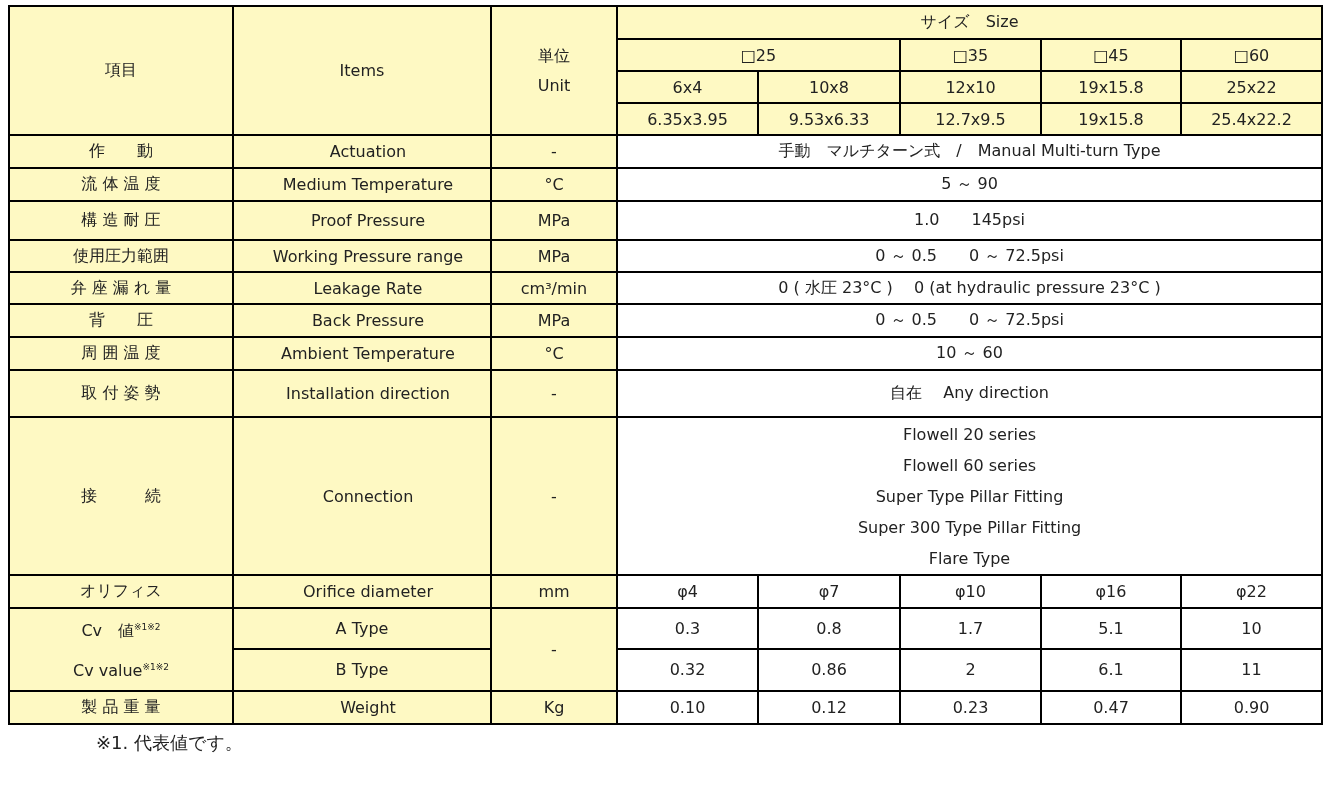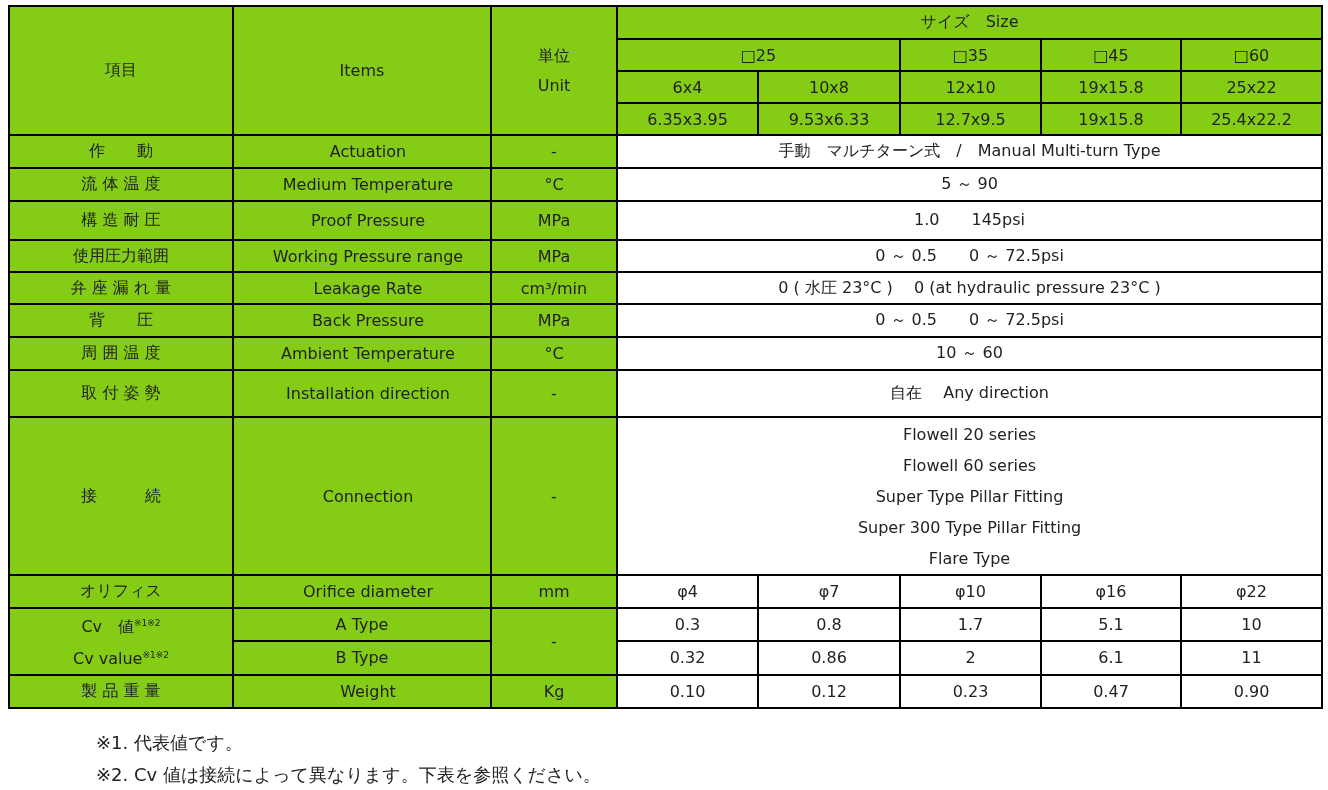--- a/index.html
+++ b/index.html
@@ -2,21 +2,21 @@
 <html><head>
 <meta charset="utf-8">
 <style>
   html, body { margin:0; padding:0; background:#ffffff; }
   body { width:1328px; height:790px; position:relative; overflow:hidden;
          font-family:"DejaVu Sans","Liberation Sans",sans-serif; color:#222; }
   table.spec { position:absolute; left:8px; top:5px; border-collapse:collapse;
                table-layout:fixed; width:1313px; }
   table.spec td { border:2.5px solid #000; text-align:center; vertical-align:middle;
                   font-size:16px; padding:0; overflow:hidden; white-space:nowrap; }
-  .g { background:#84cc16; }
+  .g { background:#fef9c3; }
   .w { background:#ffffff;margin-left:16px; }
   .hdr { font-size:18px; }
   .small { font-size:13px; }
   .left { text-align:center; padding-left:12px !important; }
   .conn-line { line-height:31px; }
   sup { font-size:9px; }
   .notes { position:absolute; left:96px; top:727px; font-size:18px; color:#222; line-height:32px; }
 </style>
 </head>
 <body>
@@ -131,21 +131,21 @@
     <td class="g left">Orifice diameter</td>
     <td class="g">mm</td>
     <td class="w">φ4</td>
     <td class="w">φ7</td>
     <td class="w">φ10</td>
     <td class="w">φ16</td>
     <td class="w">φ22</td>
   </tr>
 
   <tr style="height:32px">
-    <td class="g" rowspan="2" style="line-height:28px;margin-top:16px;">
+    <td class="g" rowspan="2" style="line-height:36px;margin-top:16px;">
       <div><span>Cv　値</span><sup>※1※2</sup></div>
       <div><span>Cv value</span><sup>※1※2</sup></div>
     </td>
     <td class="g">A Type</td>
     <td class="g" rowspan="2">-</td>
     <td class="w">0.3</td>
     <td class="w">0.8</td>
     <td class="w">1.7</td>
     <td class="w">5.1</td>
     <td class="w">10</td>
@@ -167,14 +167,13 @@
     <td class="w">0.12</td>
     <td class="w">0.23</td>
     <td class="w">0.47</td>
     <td class="w">0.90</td>
   </tr>
 </tbody>
   </table>
 
 <div class="notes">
   <div>※1. 代表値です。</div>
-  <div>※2. Cv 値は接続によって異なります。下表を参照ください。</div>
 </div>
 
 </body></html>

